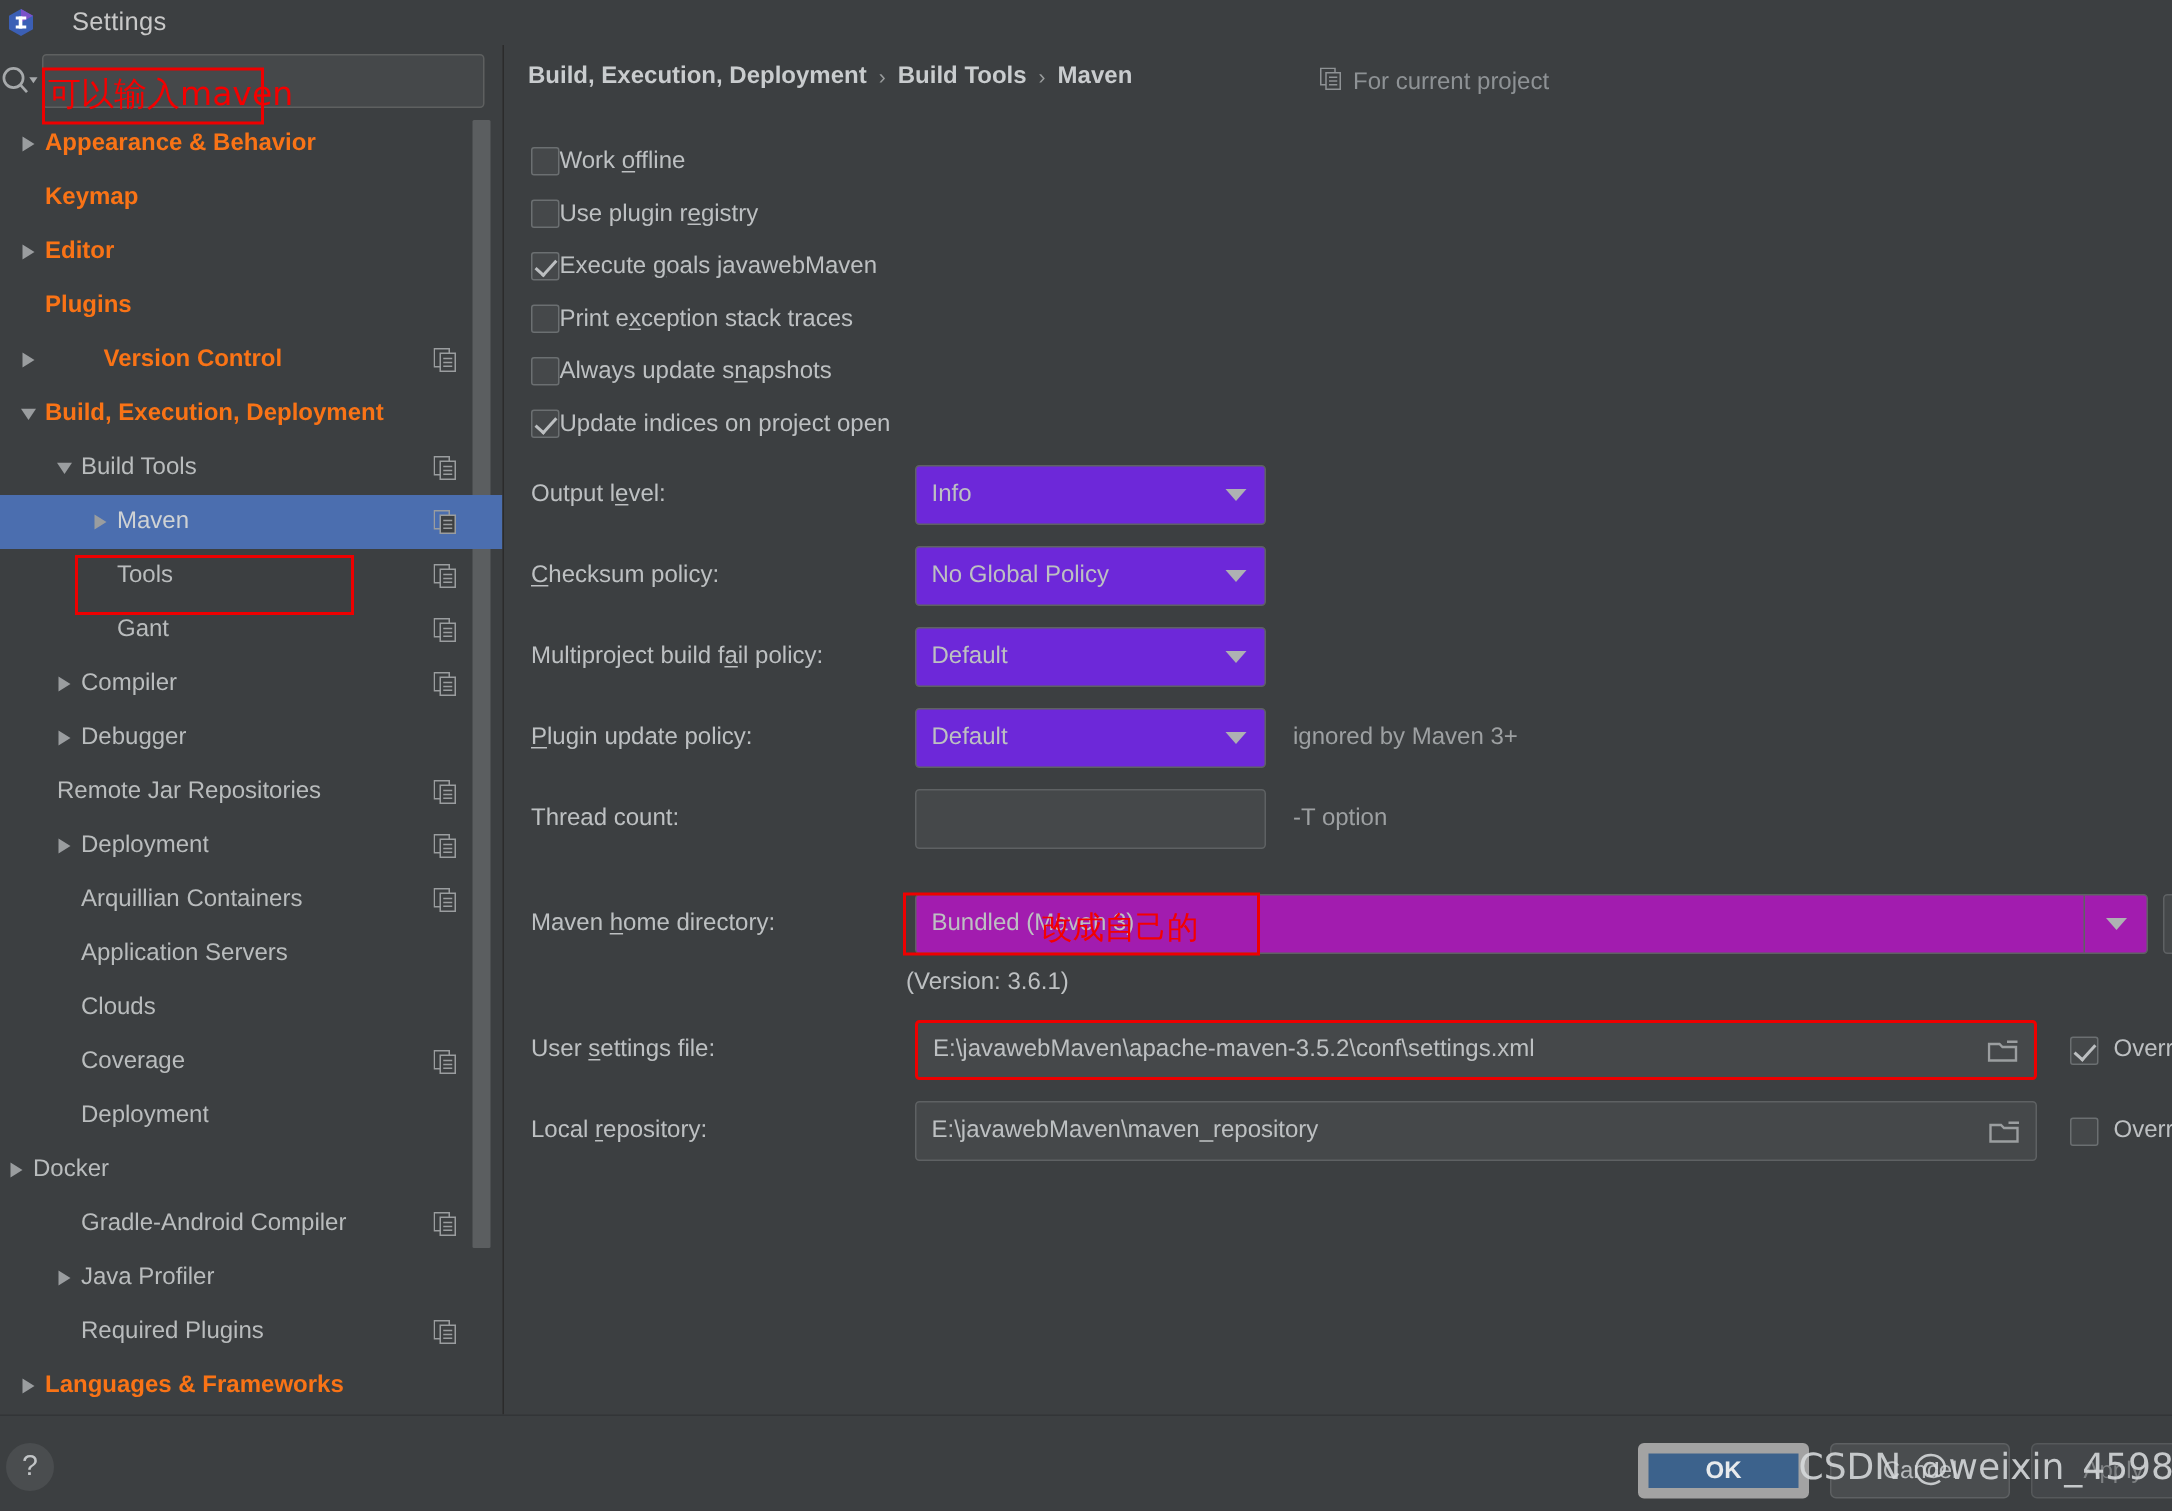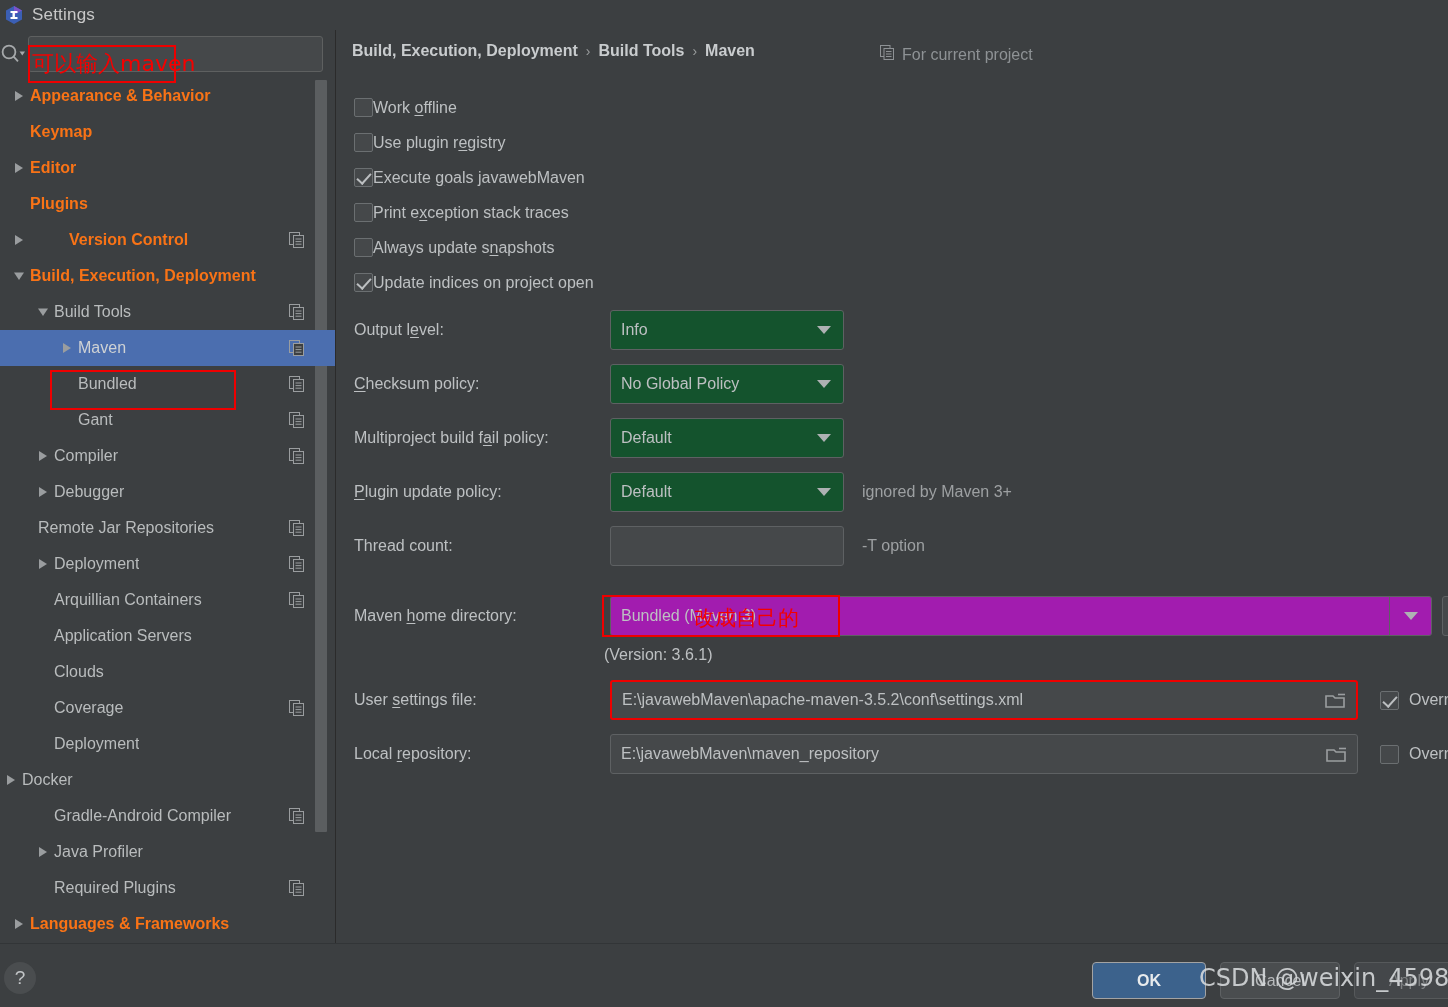--- a/index.html
+++ b/index.html
@@ -15,21 +15,21 @@
     position: relative;
     width: 1448px; height: 1007px;
     background: #3c3f41;
     color: #bbbbbb;
   }
 
   
   .titlebar {
     position: absolute; left: 0; top: 0; width: 1448px; height: 30px;
     background: #3c3f41;
-    display: flex; align-items: center; gap: 8px;
+    display: flex; align-items: center; gap: 24px;
     padding-left: 4px;
   }
   .title-icon {
     width: 20px; height: 20px; position: relative; flex: none;
   }
   .title-icon svg { display: block; }
   .title-text {
     font-size: 17px; color: #c8c8c8; letter-spacing: .2px;
   }
 
@@ -190,21 +190,21 @@
     left: 18px;
     height: 40px;
     display: flex; align-items: center;
   }
   .field-label {
     width: 256px; flex: none;
     font-size: 16px; color: #bdc0c2;
   }
   .combo {
     width: 234px; height: 40px;
-    background: #14532d;
+    background: #6d28d9;
     border: 1px solid #5e6163;
     border-radius: 3px;
     display: flex; align-items: center;
     padding: 0 8px 0 10px;
     position: relative;
   }
   .combo .val { font-size: 16px; color: #bdc0c2; flex: 1; }
   .caret {
     width: 0; height: 0;
     border-left: 7px solid transparent;
@@ -314,21 +314,21 @@
   .btn {
     position: absolute; top: 18px;
     height: 37px;
     border-radius: 4px;
     display: flex; align-items: center; justify-content: center;
     font-size: 16px;
   }
   .btn-ok {
     left: 1092px; width: 114px;
     background: #3c628c;
-    border: 1px solid #a3a3a3;
+    border: 7px solid #a3a3a3;
     color: #e8ebed;
     font-weight: bold;
   }
   .btn-cancel {
     left: 1220px; width: 120px;
     background: #4a4d4f;
     border: 1px solid #5e6163;
     color: #b8bbbd;
   }
   .btn-apply {
@@ -463,21 +463,21 @@
                 <rect x="0.5" y="0.5" width="10" height="12" fill="none" stroke="#9a9d9f"></rect>
                 <rect x="4.5" y="3.5" width="10" height="12" fill="#3c3f41" stroke="#9a9d9f"></rect>
                 <line x1="6.5" y1="7" x2="12.5" y2="7" stroke="#9a9d9f"></line>
                 <line x1="6.5" y1="9.6" x2="12.5" y2="9.6" stroke="#9a9d9f"></line>
                 <line x1="6.5" y1="12.2" x2="12.5" y2="12.2" stroke="#9a9d9f"></line>
               </svg>
             </span>
           </div>
           <div class="tree-row" style="padding-left: 56px;">
             <span class="tw"></span>
-            <span class="tree-label">Bundled</span>
+            <span class="tree-label">Tools</span>
             <span class="copy-badge">
               <svg width="16" height="16" viewBox="0 0 16 16">
                 <rect x="0.5" y="0.5" width="10" height="12" fill="none" stroke="#9a9d9f"></rect>
                 <rect x="4.5" y="3.5" width="10" height="12" fill="#3c3f41" stroke="#9a9d9f"></rect>
                 <line x1="6.5" y1="7" x2="12.5" y2="7" stroke="#9a9d9f"></line>
                 <line x1="6.5" y1="9.6" x2="12.5" y2="9.6" stroke="#9a9d9f"></line>
                 <line x1="6.5" y1="12.2" x2="12.5" y2="12.2" stroke="#9a9d9f"></line>
               </svg>
             </span>
           </div>

